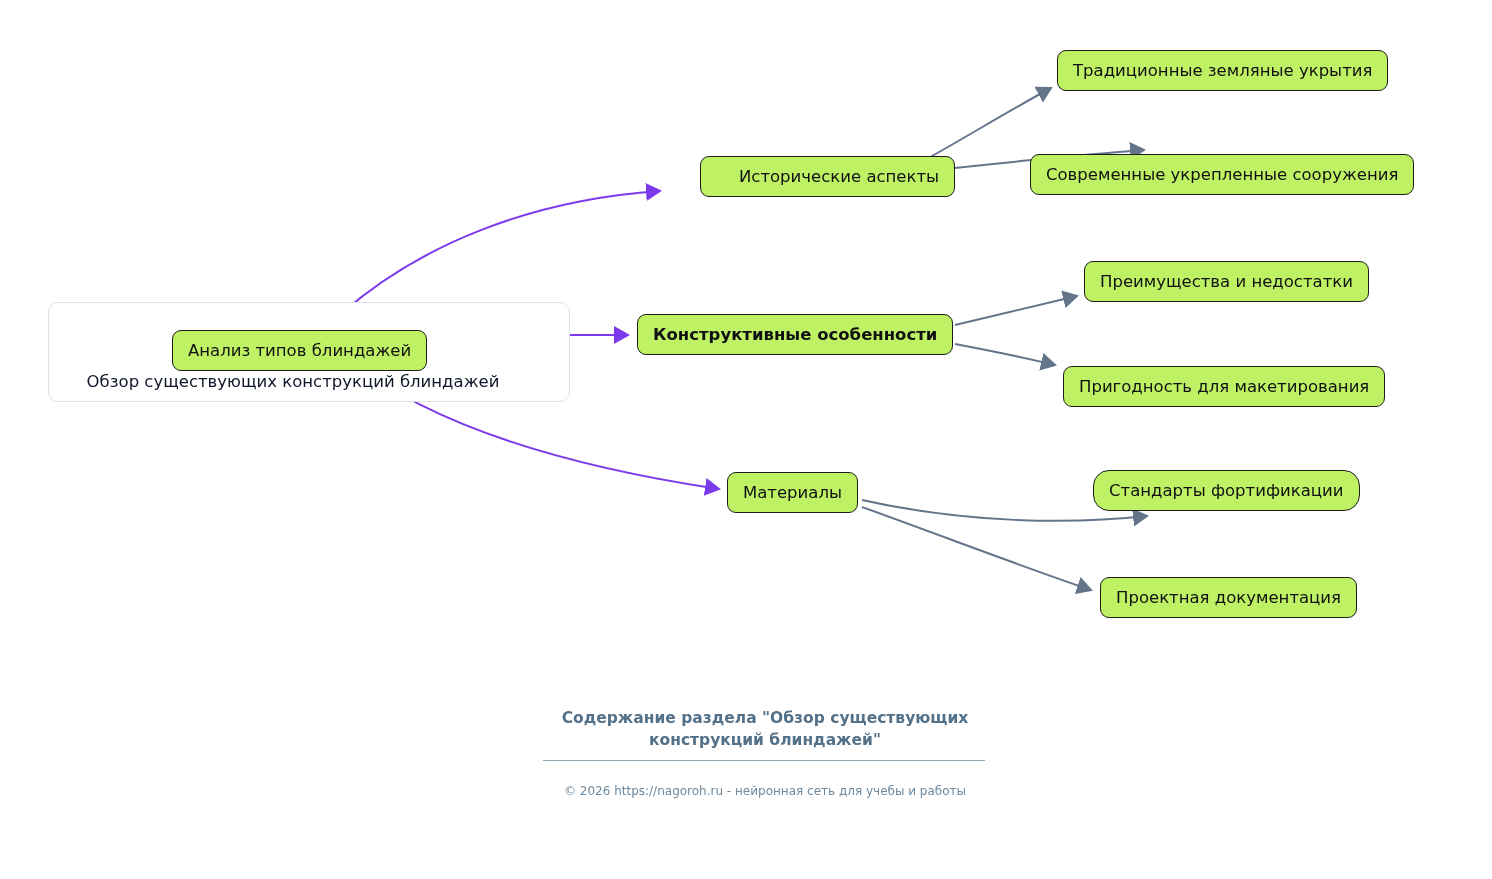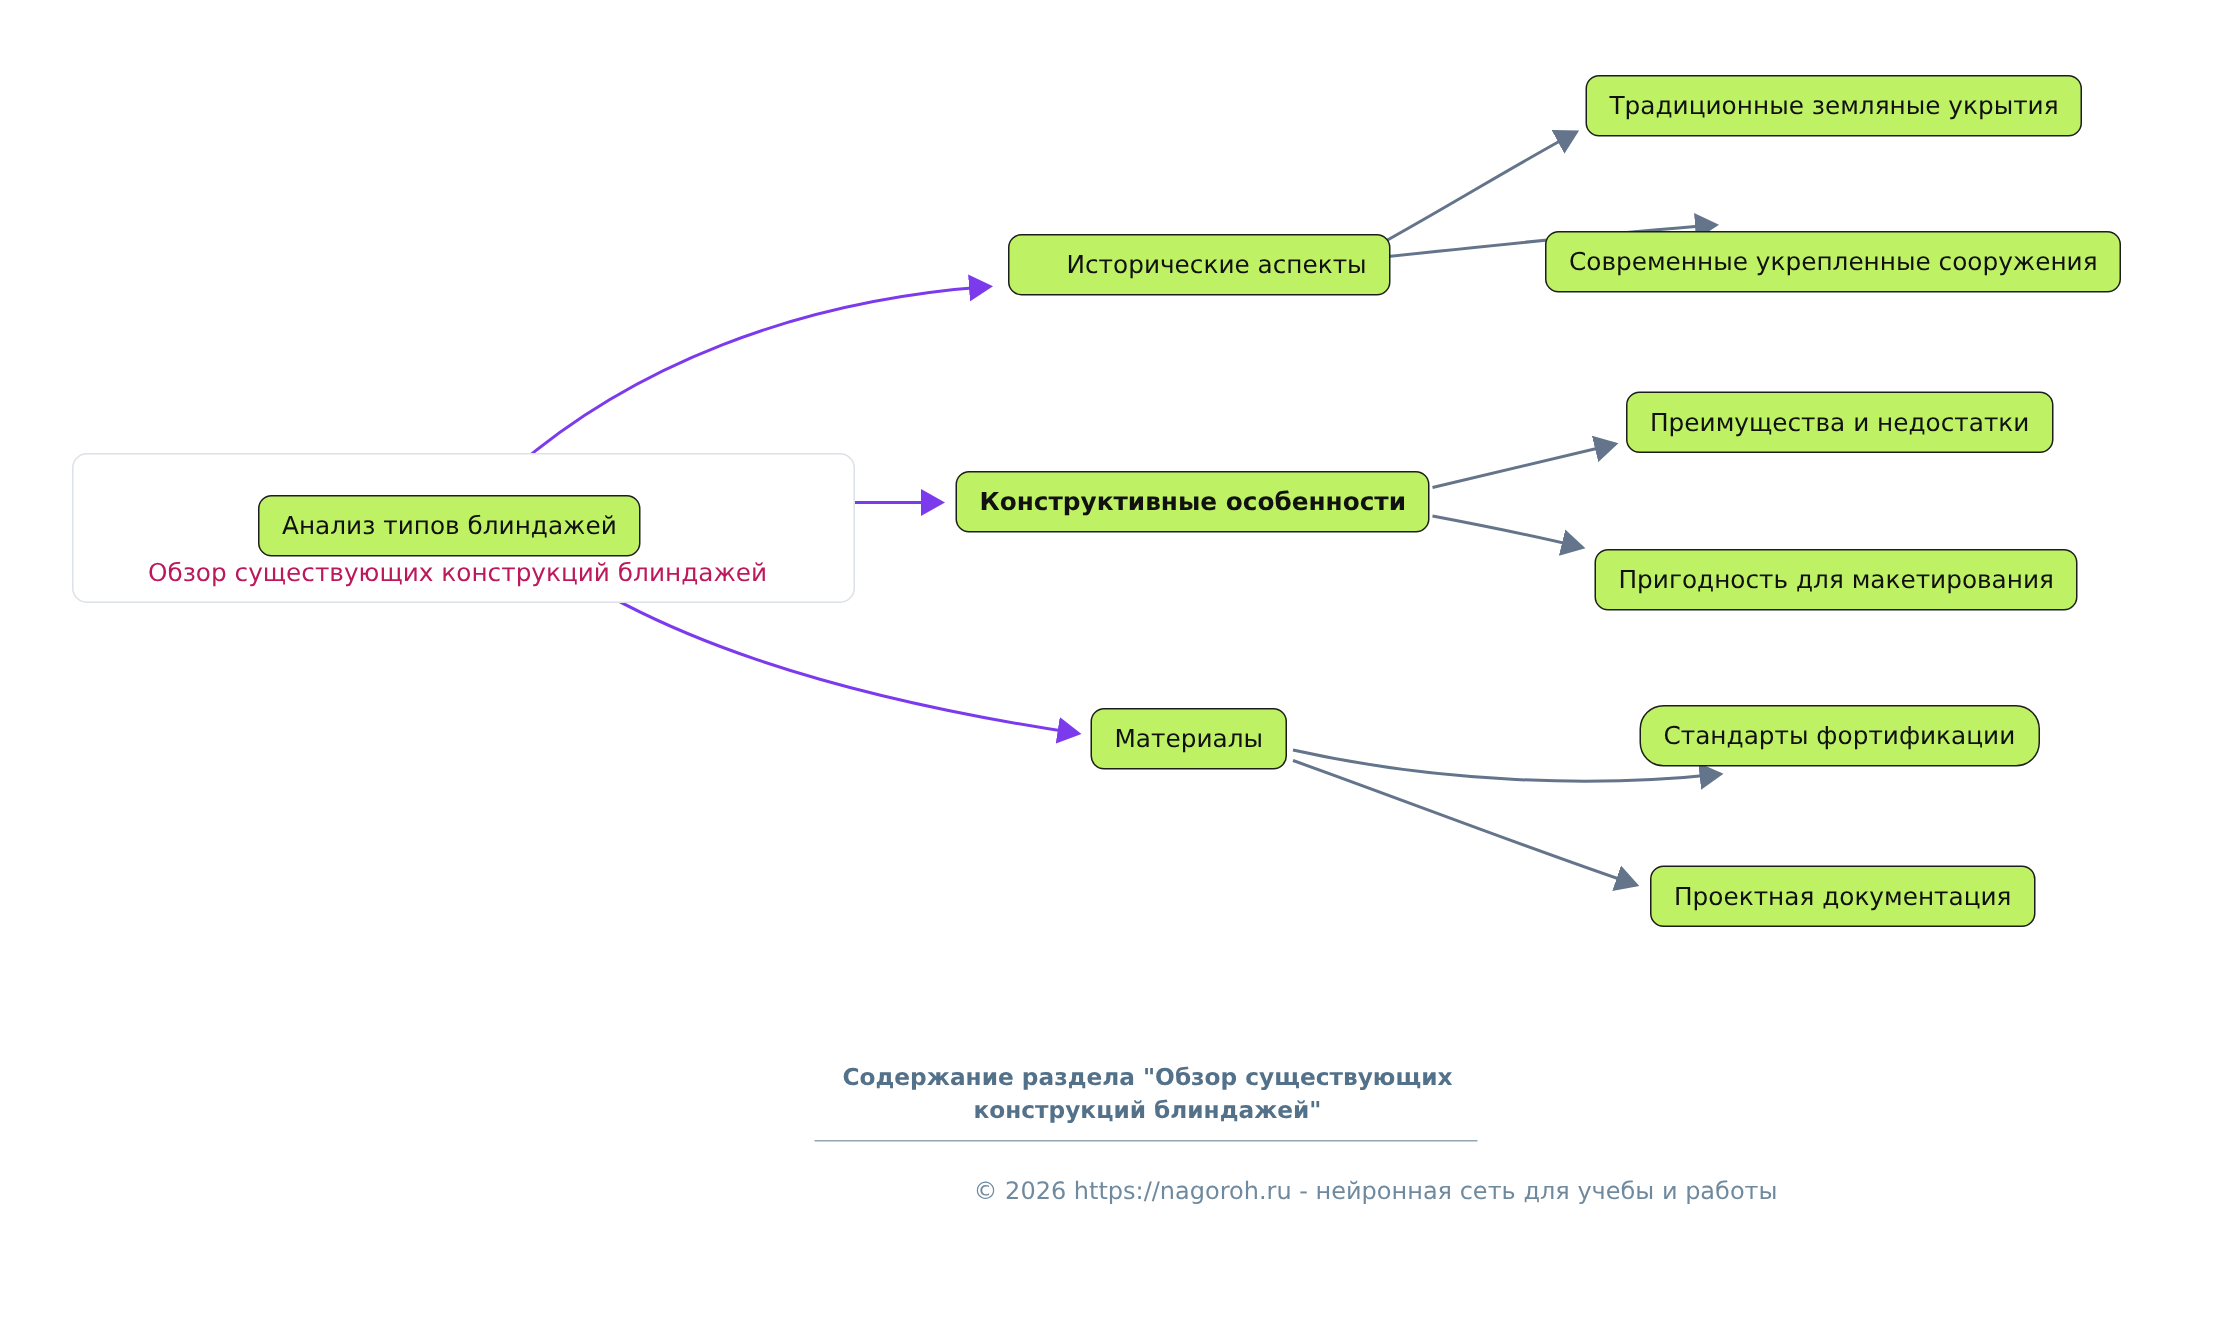--- a/index.html
+++ b/index.html
@@ -29,27 +29,27 @@
     left: 48px; top: 302px;
     width: 522px; height: 100px;
     background: #ffffff;
     border: 1px solid #dce1e7;
     border-radius: 10px;
     box-sizing: border-box;
   }
   .root-node { left: 172px; top: 330px; }
   .root-subtitle {
     position: absolute;
-    left: 44px; top: 372px;
+    left: 32px; top: 372px;
     width: 522px;
     text-align: center;
     font-size: 16.5px;
-    color: #be185d;
+    color: #0f172a;
   }
-  .n-hist       { left: 672px;  top: 156px; padding-left: 38px; }
+  .n-hist       { left: 700px;  top: 156px; padding-left: 38px; }
   .n-trad       { left: 1057px; top: 50px;  }
   .n-modern     { left: 1030px; top: 154px; }
   .n-constr     { left: 637px;  top: 314px; font-weight: bold; }
   .n-advant     { left: 1084px; top: 261px; }
   .n-suit       { left: 1063px; top: 366px; }
   .n-materials  { left: 727px;  top: 472px; }
   .n-standards  { left: 1093px; top: 470px; border-radius: 16px; }
   .n-docs       { left: 1100px; top: 577px; }
   .footer-title {
     position: absolute;
@@ -65,22 +65,22 @@
   .footer-divider {
     position: absolute;
     left: 543px; top: 760px;
     width: 442px;
     border-top: 1px solid #93a6b3;
   }
   .footer-copyright {
     position: absolute;
     left: 345px; top: 784px;
     width: 840px;
-    text-align: right;
-    font-size: 16px;
+    text-align: center;
+    font-size: 12px;
     color: #6f8a9e;
   }
 </style>
 </head>
 <body>
 
 <div class="stage">
 
   <svg class="edges" viewBox="0 0 1492 879" xmlns="http://www.w3.org/2000/svg">
     <defs>

